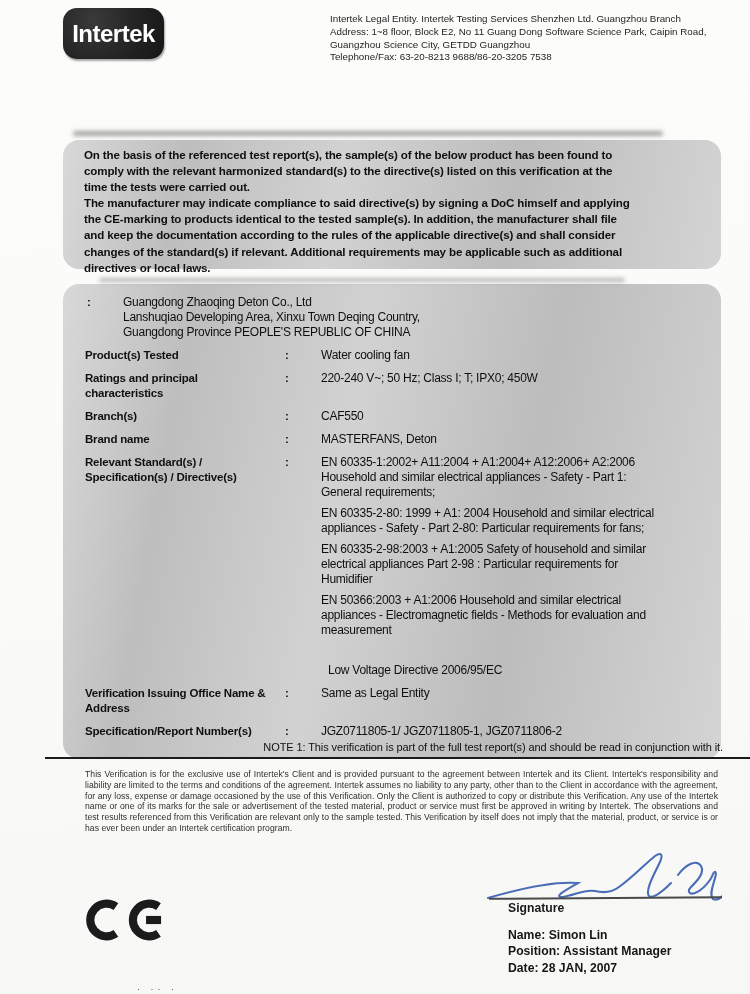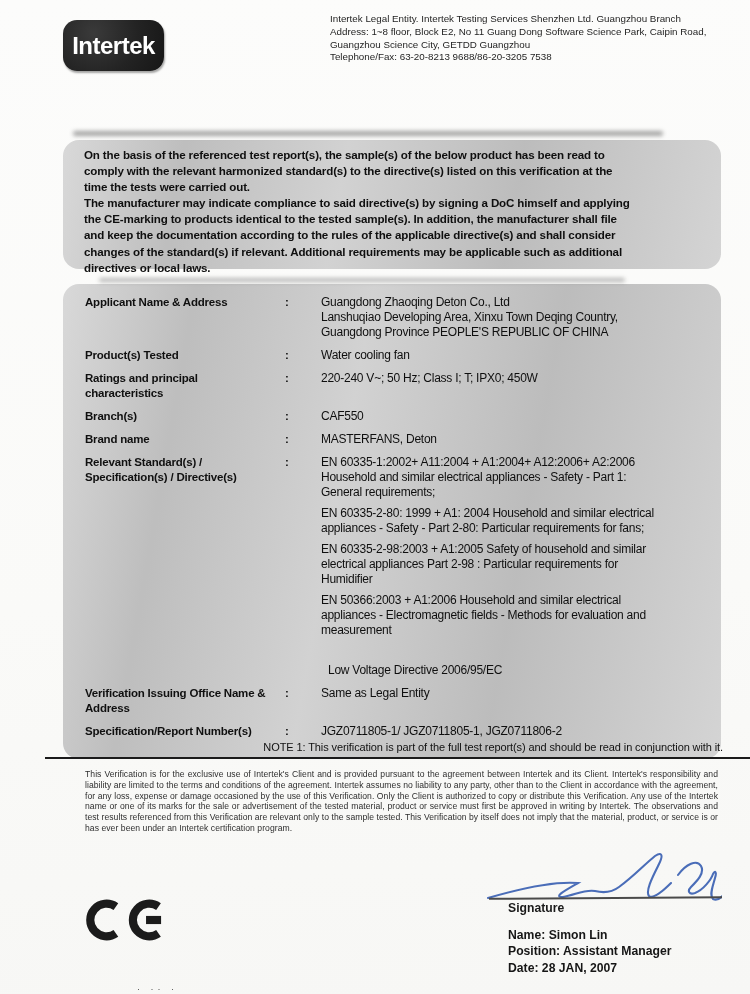--- a/index.html
+++ b/index.html
@@ -11,21 +11,21 @@
   }
   .page {
     position:relative;
     width:750px; height:994px;
     background:linear-gradient(178deg,#fcfcfb 0%,#fafaf8 60%,#f7f7f5 100%);
     overflow:hidden;
   }
 
   
   .logo {
-    position:absolute; left:63px; top:20px; width:101px; height:51px;
+    position:absolute; left:63px; top:8px; width:101px; height:51px;
     background:radial-gradient(circle at 30% 25%, #3a3a3a 0%, #232323 55%, #161616 100%);
     border-radius:14px;
     display:flex; align-items:center; justify-content:center;
     box-shadow:1px 2px 2px rgba(0,0,0,0.35);
   }
   .logo span {
     color:#fff; font-size:24px; font-weight:700; letter-spacing:-0.5px;
   }
   .legal {
     position:absolute; left:330px; top:13px; width:400px;
@@ -126,33 +126,32 @@
   <div class="logo">
     <span>Intertek</span>
   </div>
   <div class="legal">Intertek Legal Entity. Intertek Testing Services Shenzhen Ltd. Guangzhou Branch
 Address: 1~8 floor, Block E2, No 11 Guang Dong Software Science Park, Caipin Road,
 Guangzhou Science City, GETDD Guangzhou
 Telephone/Fax: 63-20-8213 9688/86-20-3205 7538</div>
 
 
   <div class="graybox intro-box">
-    <p>On the basis of the referenced test report(s), the sample(s) of the below product has been read to
+    <p>On the basis of the referenced test report(s), the sample(s) of the below product has been found to
 comply with the relevant harmonized standard(s) to the directive(s) listed on this verification at the
 time the tests were carried out.</p>
     <p>The manufacturer may indicate compliance to said directive(s) by signing a DoC himself and applying
 the CE-marking to products identical to the tested sample(s). In addition, the manufacturer shall file
 and keep the documentation according to the rules of the applicable directive(s) and shall consider
 changes of the standard(s) if relevant. Additional requirements may be applicable such as additional
 directives or local laws.</p>
   </div>
 
   <div class="graybox details-box">
       <div class="drow">
-        <div class="dlabel">Applicant Name &amp; Address</div>
         <div class="dsep">:</div>
         <div class="dvalue">
           <div class="vpara">Guangdong Zhaoqing Deton Co., Ltd
 Lanshuqiao Developing Area, Xinxu Town Deqing Country,
 Guangdong Province PEOPLE'S REPUBLIC OF CHINA</div>
         </div>
       </div>
       <div class="drow">
         <div class="dlabel">Product(s) Tested</div>
         <div class="dsep">:</div>

